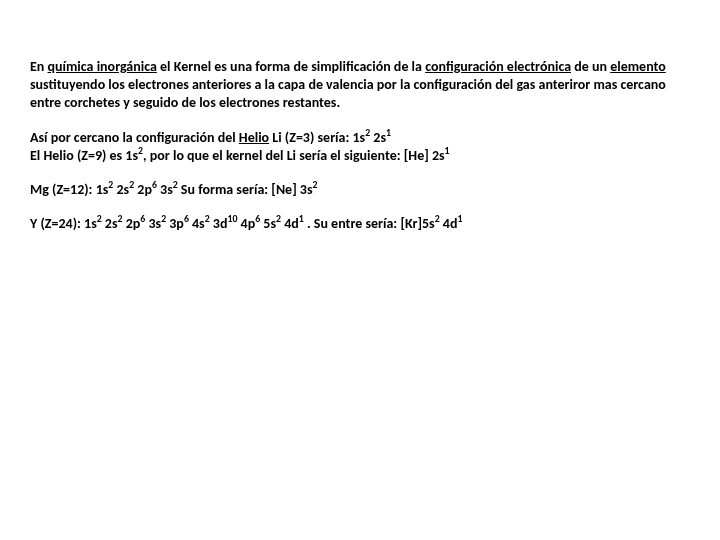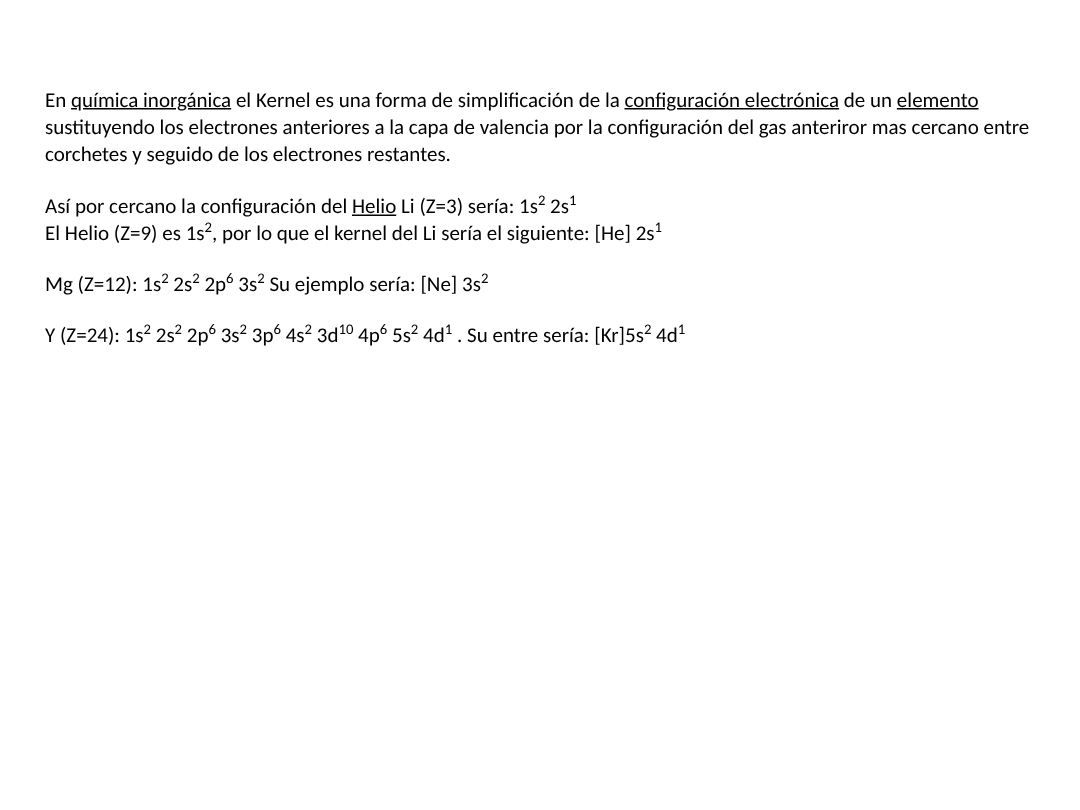--- a/index.html
+++ b/index.html
@@ -8,20 +8,21 @@
     width: 720px;
     height: 540px;
     font-family: Calibri, Arial, sans-serif;
     font-size: 14px;
     color: #000;
     background: #fff;
   }
   .slide {
     padding: 58px 30px 0 30px;
     line-height: 1.3;
+    font-weight: bold;
   }
   .para {
     margin-bottom: 16px;
   }
   .link {
     text-decoration: underline;
     color: #000;
   }
   sup {
     font-size: 0.7em;
@@ -37,20 +38,20 @@
   <div class="para">
     <span>En </span><span class="link">química inorgánica</span><span> el Kernel es una forma de simplificación de la </span><span class="link">configuración electrónica</span><span> de un </span><span class="link">elemento</span><span> sustituyendo los electrones anteriores a la capa de valencia por la configuración del gas anteriror mas cercano entre corchetes y seguido de los electrones restantes.</span>
   </div>
 
   <div class="para">
     <span>Así por cercano la configuración del </span><span class="link">Helio</span><span>   Li (Z=3) sería:  1s</span><sup>2</sup><span> 2s</span><sup>1</sup><br>
     <span>El Helio (Z=9) es 1s</span><sup>2</sup><span>, por lo que el kernel del Li sería el siguiente: [He] 2s</span><sup>1</sup>
   </div>
 
   <div class="para">
-    <span>Mg (Z=12):   1s</span><sup>2</sup><span> 2s</span><sup>2</sup><span> 2p</span><sup>6</sup><span> 3s</span><sup>2</sup><span>     Su ejemplo sería: [Ne] 3s</span><sup>2</sup>
+    <span>Mg (Z=12):   1s</span><sup>2</sup><span> 2s</span><sup>2</sup><span> 2p</span><sup>6</sup><span> 3s</span><sup>2</sup><span>     Su forma sería: [Ne] 3s</span><sup>2</sup>
   </div>
 
   <div class="para">
     <span>Y (Z=24):   1s</span><sup>2</sup><span> 2s</span><sup>2</sup><span> 2p</span><sup>6</sup><span> 3s</span><sup>2</sup><span> 3p</span><sup>6</sup><span> 4s</span><sup>2</sup><span> 3d</span><sup>10</sup><span> 4p</span><sup>6</sup><span> 5s</span><sup>2</sup><span> 4d</span><sup>1</sup><span>   . Su entre sería: [Kr]5s</span><sup>2</sup><span> 4d</span><sup>1</sup>
   </div>
 
 </div>
 
 </body></html>

